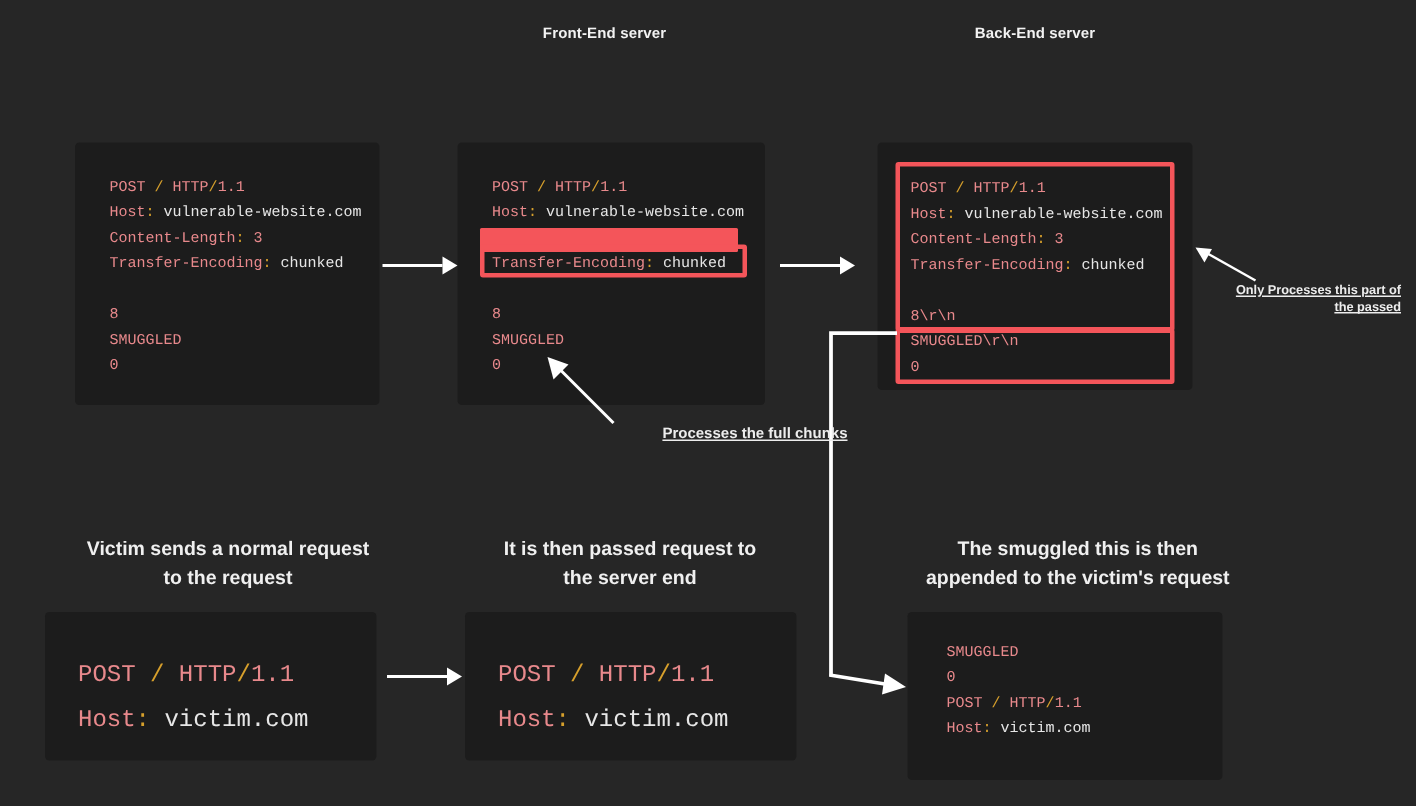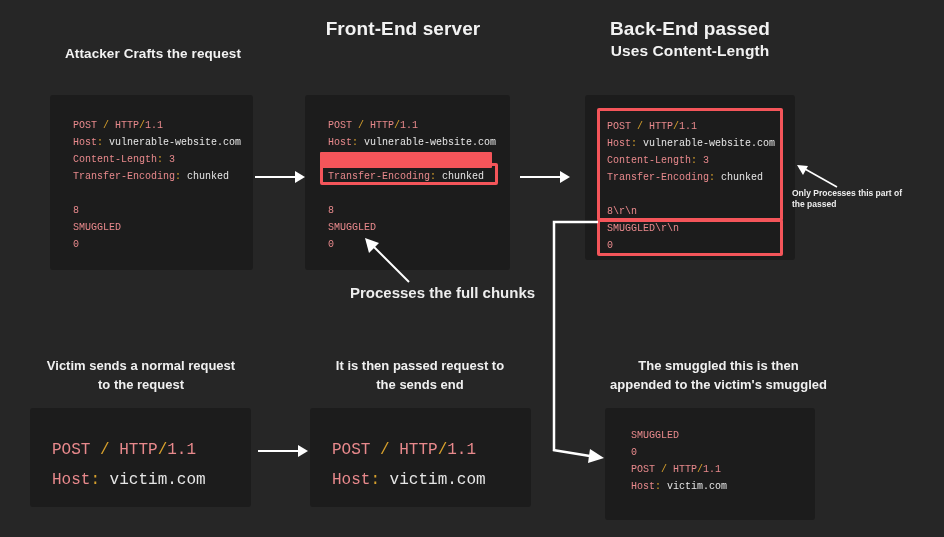--- a/index.html
+++ b/index.html
@@ -24,21 +24,21 @@
 
   
   .heading {
     position: absolute;
     text-align: center;
     color: #f2f2f2;
     font-weight: bold;
     line-height: 1.32;
     letter-spacing: .1px;
   }
-  .heading .l1 { display: block; font-size: 19px; }
+  .heading .l1 { display: block; font-size: 10px; }
   .heading .l2 { display: block; font-size: 15.5px; font-weight: bold; }
   .heading.small .l1 { font-size: 13.5px; font-weight: bold; }
 
   #head-attacker { left: 18px;  top: 45px;  width: 270px; }
   #head-front    { left: 278px; top: 16px;  width: 250px; }
   #head-back     { left: 565px; top: 16px;  width: 250px; }
 
   
   .panel {
     position: absolute;
@@ -107,55 +107,52 @@
   #arrow-b1-b2 { left: 258px; top: 440px; }
   #arrow-note-front { left: 363px; top: 238px; }
   #arrow-note-back  { left: 795px; top: 163px; }
   #arrow-connector  { left: 548px; top: 218px; }
 
   
   .note {
     position: absolute;
     color: #ededed;
     font-weight: bold;
-    text-align: left;
+    text-align: right;
     line-height: 1.35;
-  }
-  #note-front-chunks { left: 350px; top: 283px; width: 215px; font-size: 15px; }
+    text-decoration: underline;
+  }
+  #note-front-chunks { left: 350px; top: 283px; width: 215px; font-size: 10px; }
   #note-back-part    { left: 792px; top: 188px; width: 142px; font-size: 8.5px; }
 
   
   .caption {
     position: absolute;
     color: #f0f0f0;
     font-weight: bold;
     font-size: 13px;
     text-align: center;
     line-height: 1.45;
   }
-  #cap-victim { left: 21px;  top: 357px; width: 240px; text-align: center; }
+  #cap-victim { left: 32px;  top: 357px; width: 240px; text-align: center; }
   #cap-passed { left: 300px; top: 357px; width: 240px; }
   #cap-final  { left: 592px; top: 357px; width: 253px; }
 </style>
 </head>
 <body>
 
 <div class="stage">
 
-  <div class="heading small" id="head-attacker">
-    <span class="l1">Attacker Crafts the request</span>
-  </div>
 
   <div class="heading" id="head-front">
     <span class="l1">Front-End server</span>
   </div>
 
   <div class="heading" id="head-back">
-    <span class="l1">Back-End passed</span>
-    <span class="l2">Uses Content-Length</span>
+    <span class="l1">Back-End server</span>
   </div>
 
   <div class="panel" id="panel-attacker">
     <div class="code code-block" id="code-attacker"><div><span class="tok-method">POST</span><span class="tok-plain"> </span><span class="tok-slash">/</span><span class="tok-plain"> </span><span class="tok-proto">HTTP</span><span class="tok-slash">/</span><span class="tok-proto">1.1</span></div><div><span class="tok-key">Host</span><span class="tok-colon">:</span><span class="tok-val"> vulnerable-website.com</span></div><div><span class="tok-key">Content-Length</span><span class="tok-colon">:</span><span class="tok-plain"> </span><span class="tok-num">3</span></div><div><span class="tok-key">Transfer-Encoding</span><span class="tok-colon">:</span><span class="tok-val"> chunked</span></div><div>&nbsp;</div><div><span class="tok-body">8</span></div><div><span class="tok-body">SMUGGLED</span></div><div><span class="tok-body">0</span></div></div>
   </div>
 
   <div class="panel" id="panel-front">
     <div class="code code-block" id="code-front"><div><span class="tok-method">POST</span><span class="tok-plain"> </span><span class="tok-slash">/</span><span class="tok-plain"> </span><span class="tok-proto">HTTP</span><span class="tok-slash">/</span><span class="tok-proto">1.1</span></div><div><span class="tok-key">Host</span><span class="tok-colon">:</span><span class="tok-val"> vulnerable-website.com</span></div><div><span class="tok-key">Content-Length</span><span class="tok-colon">:</span><span class="tok-plain"> </span><span class="tok-num">3</span></div><div><span class="tok-key">Transfer-Encoding</span><span class="tok-colon">:</span><span class="tok-val"> chunked</span></div><div>&nbsp;</div><div><span class="tok-body">8</span></div><div><span class="tok-body">SMUGGLED</span></div><div><span class="tok-body">0</span></div></div>
   </div>
 
@@ -201,26 +198,26 @@
     <span>the passed</span>
   </div>
 
   <div class="caption" id="cap-victim">
     <span>Victim sends a normal request</span><br>
     <span>to the request</span>
   </div>
 
   <div class="caption" id="cap-passed">
     <span>It is then passed request to</span><br>
-    <span>the sends end</span>
+    <span>the server end</span>
   </div>
 
   <div class="caption" id="cap-final">
     <span>The smuggled this is then</span><br>
-    <span>appended to the victim's smuggled</span>
+    <span>appended to the victim's request</span>
   </div>
 
   <div class="panel" id="panel-victim">
     <div class="code big code-block" id="code-victim"><div><span class="tok-method">POST</span><span class="tok-plain"> </span><span class="tok-slash">/</span><span class="tok-plain"> </span><span class="tok-proto">HTTP</span><span class="tok-slash">/</span><span class="tok-proto">1.1</span></div><div><span class="tok-key">Host</span><span class="tok-colon">:</span><span class="tok-val"> victim.com</span></div></div>
   </div>
 
   <div class="panel" id="panel-passed">
     <div class="code big code-block" id="code-passed"><div><span class="tok-method">POST</span><span class="tok-plain"> </span><span class="tok-slash">/</span><span class="tok-plain"> </span><span class="tok-proto">HTTP</span><span class="tok-slash">/</span><span class="tok-proto">1.1</span></div><div><span class="tok-key">Host</span><span class="tok-colon">:</span><span class="tok-val"> victim.com</span></div></div>
   </div>
 

